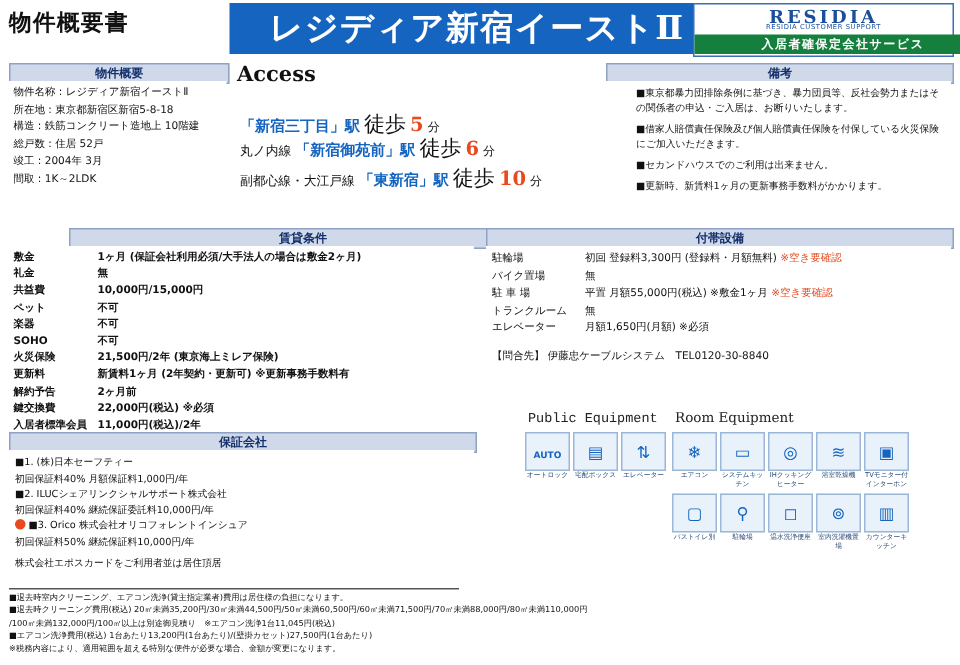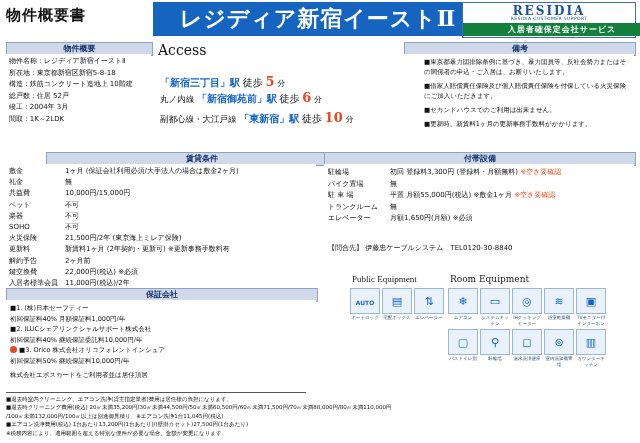--- a/index.html
+++ b/index.html
@@ -58,61 +58,61 @@
   .panel{border:1px solid #7f93b8;background:#fff;}
 
   
   #bukken-bar{position:absolute;left:6px;top:42px;width:145px;}
   #bukken-body{position:absolute;left:6px;top:54px;width:145px;height:88px;
     font-size:7px;line-height:11.5px;padding:2px 3px;box-sizing:border-box;border:none;}
   #bukken-body div{white-space:nowrap;}
 
   
   #access{position:absolute;left:158px;top:42px;width:238px;height:102px;}
-  #access-title{position:absolute;left:0;top:0;font-size:14px;font-weight:normal;
+  #access-title{position:absolute;left:0;top:0;font-size:14px;font-weight:bold;
      font-family:"DejaVu Serif","Liberation Serif",serif;color:#111;}
   .acc-row{position:absolute;left:2px;white-space:nowrap;font-size:8.5px;
      font-family:"DejaVu Serif","Liberation Serif",serif;}
   .acc-line{color:#111;}
   .acc-sta{color:#1565c0;font-weight:bold;font-size:10px;margin-top:32px;}
-  .acc-walk{color:#111;font-size:10px;text-align:center;}
+  .acc-walk{color:#111;font-size:14px;text-align:center;}
   .acc-min{color:#e8491d;font-weight:bold;font-size:13px;}
   .acc-unit{font-size:8px;color:#111;}
 
   
   #biko-bar{position:absolute;left:404px;top:42px;width:230px;}
   #biko-body{position:absolute;left:404px;top:54px;width:230px;height:88px;
     padding:3px 4px;box-sizing:border-box;font-size:6.5px;line-height:10px;border:none;}
   #biko-body p{margin:0 0 4px 16px;}
 
   
   #chintai-bar{position:absolute;left:6px;top:152px;width:310px;margin-left:40px;}
   #chintai-body{position:absolute;left:6px;top:164px;width:310px;height:118px;
     box-sizing:border-box;padding:2px 3px;font-size:7px;line-height:11.2px;border:none;}
-  .kv{display:flex;}
+  .kv{display:flex;font-weight:bold;}
   .kv .k{width:56px;flex:none;}
   .kv .v{flex:1;}
 
   
   #hosho-bar{position:absolute;left:6px;top:288px;width:310px;}
   #hosho-body{position:absolute;left:6px;top:300px;width:310px;height:88px;
     box-sizing:border-box;padding:3px 4px;font-size:6.5px;line-height:10.5px;border:none;}
   .orico-dot{display:inline-block;width:7px;height:7px;border-radius:50%;
     background:#e8491d;vertical-align:-1px;margin-right:2px;}
 
   
   #futai-bar{position:absolute;left:324px;top:152px;width:310px;}
   #futai-body{position:absolute;left:324px;top:164px;width:310px;height:92px;
     box-sizing:border-box;padding:3px 4px;font-size:7px;line-height:11.5px;border:none;}
   .fk{display:inline-block;width:62px;}
   .red{color:#e8491d;}
 
   
   #eq-pub-title{position:absolute;left:352px;top:274px;font-size:9px;
-    font-family:Liberation Serif, serif;color:#222;}
+    font-family:Liberation Mono, monospace;color:#222;}
   #eq-room-title{position:absolute;left:450px;top:274px;font-size:9px;
     font-family:"DejaVu Serif","Liberation Serif",serif;color:#222;}
   .eq-grid{position:absolute;display:flex;flex-wrap:wrap;}
   #eq-pub{left:350px;top:288px;width:96px;}
   #eq-room{left:448px;top:288px;width:186px;}
   .eq{width:30px;margin:0 2px 2px 0;text-align:center;}
   .eq .box{width:28px;height:24px;border:1px solid #9bb7d8;background:#e9f2fb;
     display:flex;align-items:center;justify-content:center;}
   .eq .cap{font-size:4.5px;color:#2a4a72;line-height:6px;margin-top:1px;}
   .eq .glyph{font-size:11px;color:#1565c0;line-height:1;}
@@ -245,21 +245,21 @@
     <div style="margin-top:4px;">株式会社エポスカードをご利用者並は居住頂居</div>
   </div>
 
   <div class="sec-bar" id="futai-bar">付帯設備</div>
   <div class="panel" id="futai-body">
     <div><span class="fk">駐輪場</span><span>初回 登録料3,300円 (登録料・月額無料)</span> <span class="red">※空き要確認</span></div>
     <div><span class="fk">バイク置場</span><span>無</span></div>
     <div><span class="fk">駐 車 場</span><span>平置 月額55,000円(税込) ※敷金1ヶ月</span> <span class="red">※空き要確認</span></div>
     <div><span class="fk">トランクルーム</span><span>無</span></div>
     <div><span class="fk">エレベーター</span><span>月額1,650円(月額) ※必須</span></div>
-    <div style="margin-top:18px;">【問合先】 伊藤忠ケーブルシステム　TEL0120-30-8840</div>
+    <div style="margin-top:7px;">【問合先】 伊藤忠ケーブルシステム　TEL0120-30-8840</div>
   </div>
 
   <div id="eq-pub-title">Public Equipment</div>
   <div id="eq-room-title">Room Equipment</div>
 
   <div class="eq-grid" id="eq-pub">
     <div class="eq">
       <div class="box">
           <span class="glyph"><small>AUTO</small></span>
         </div>

